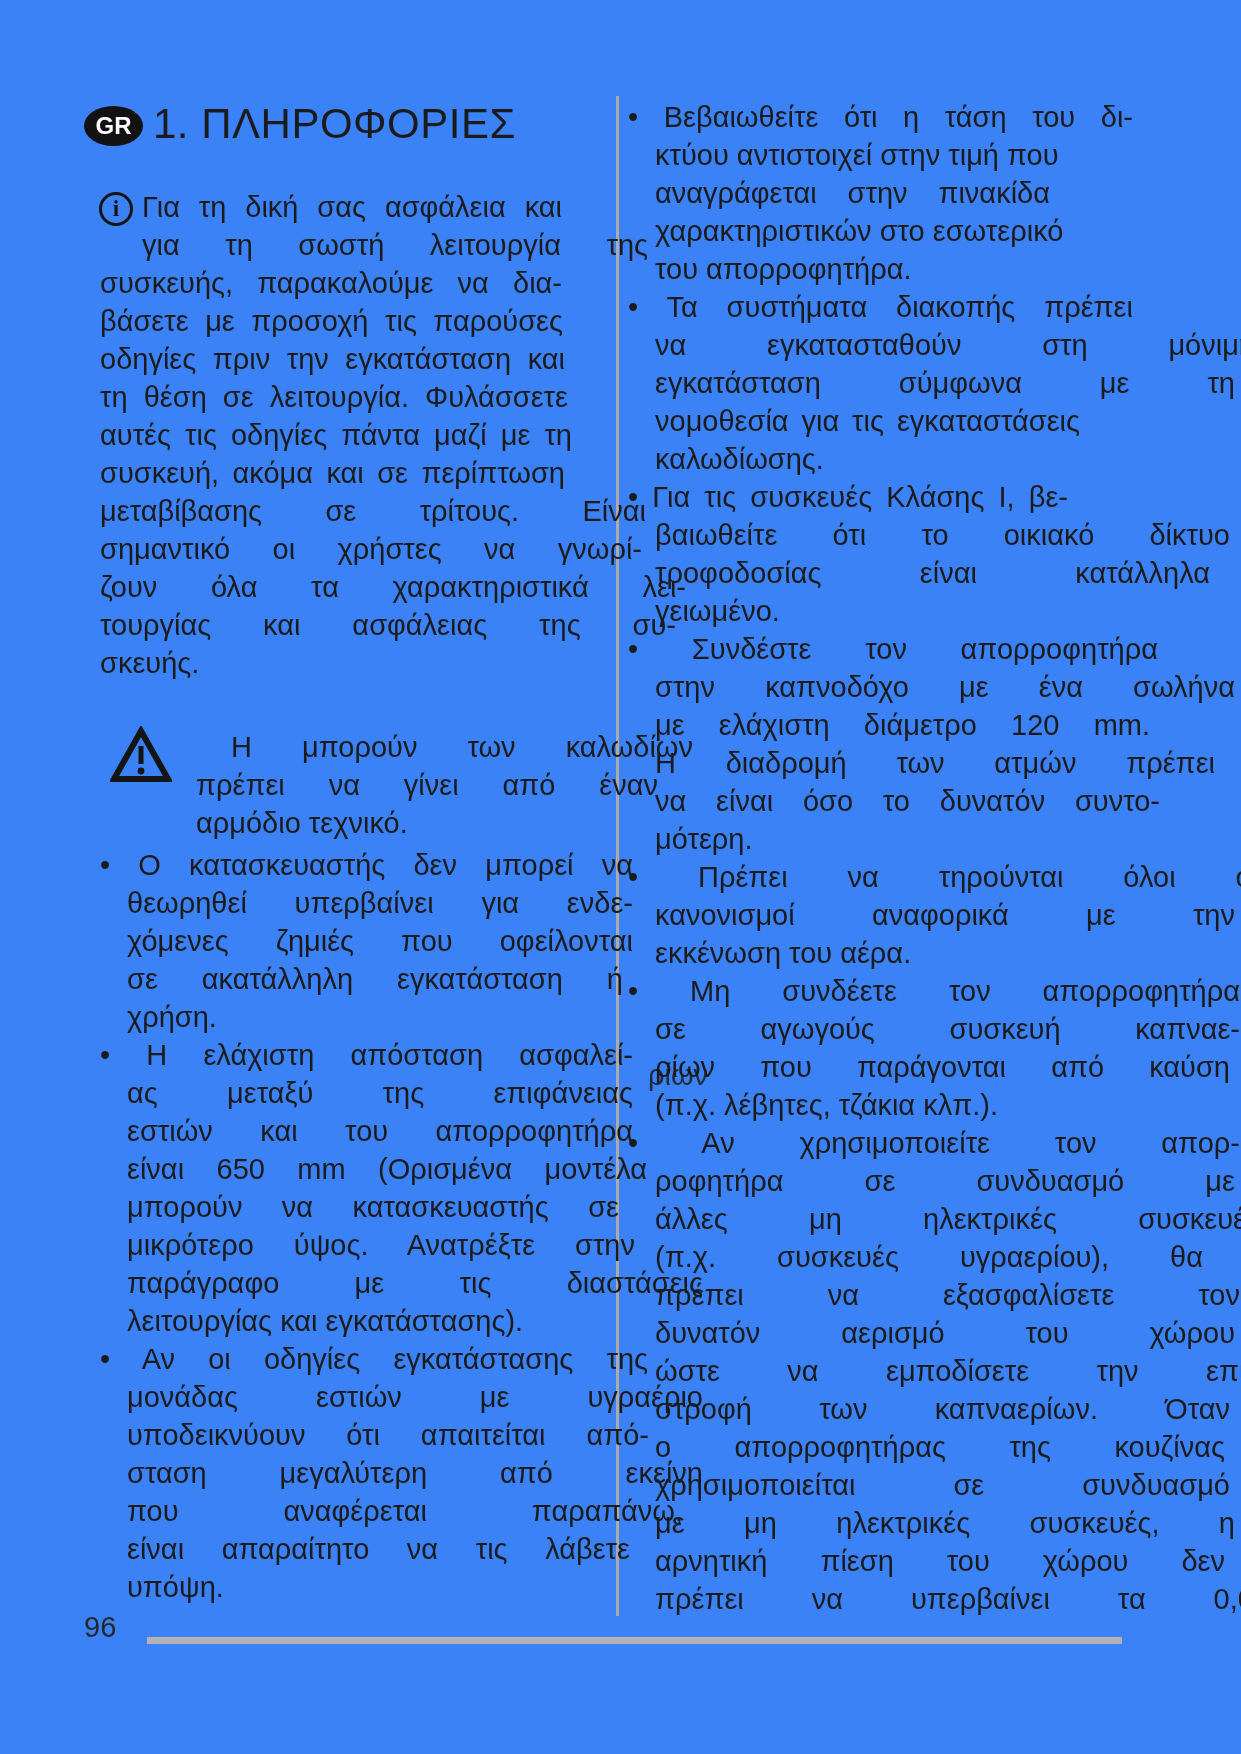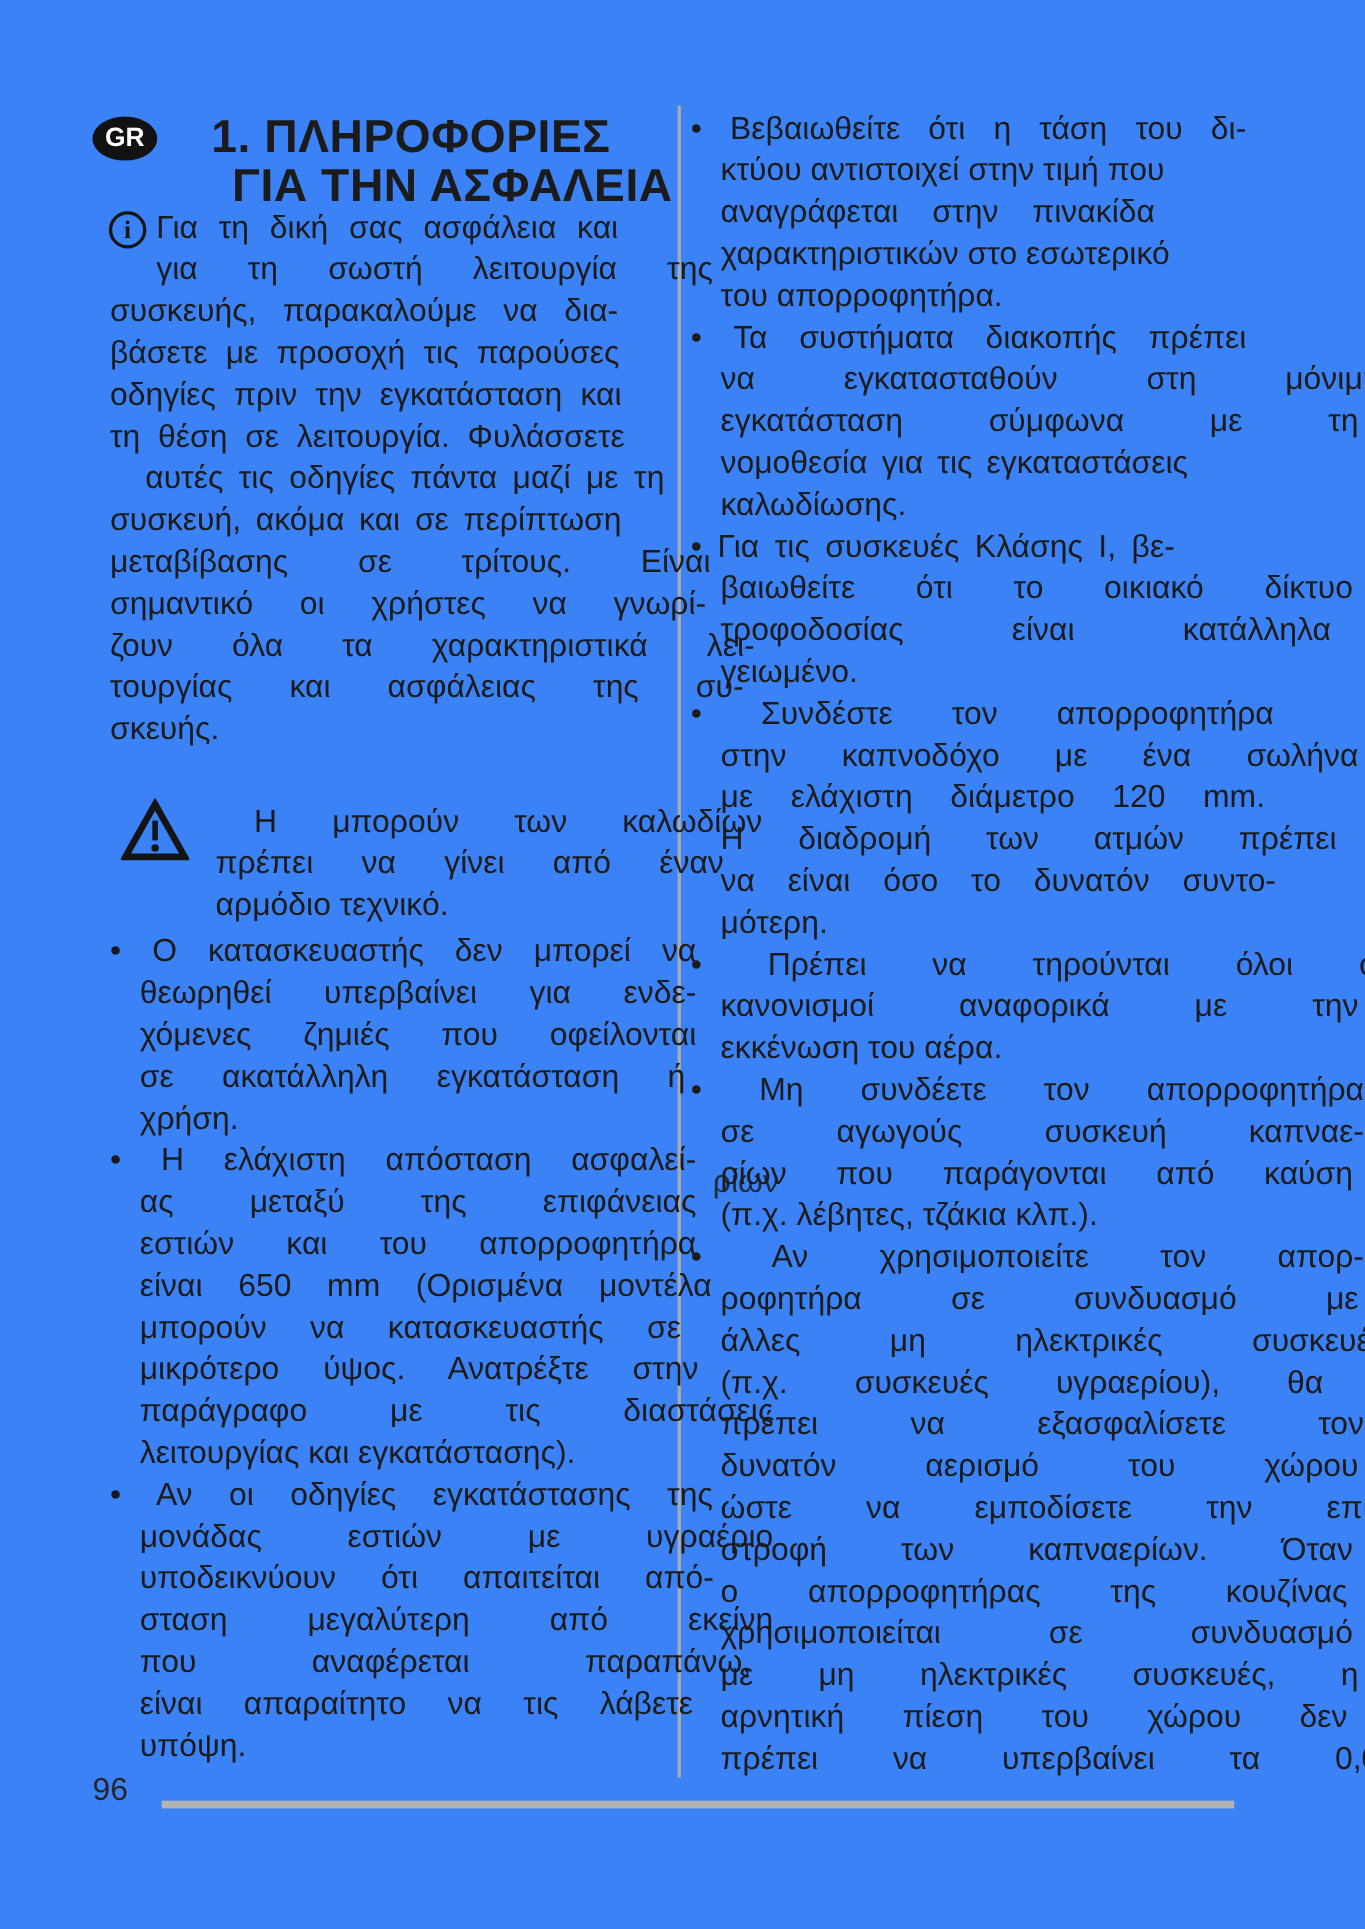--- a/index.html
+++ b/index.html
@@ -12,21 +12,21 @@
     position:absolute;font-size:29px;line-height:38px;height:38px;
     white-space:nowrap;color:#1b1b1b;
   }
   .jl{text-align:justify;text-align-last:justify;}
   .ghost{position:absolute;font-size:29px;line-height:38px;white-space:nowrap;color:#1b1b1b;opacity:.85;}
   .lang-badge{
     position:absolute;left:84px;top:106px;width:59px;height:40px;
     background:#121212;border-radius:50%;color:#ffffff;
     font-weight:bold;font-size:24px;display:flex;align-items:center;justify-content:center;
   }
-  .title1{position:absolute;left:153px;top:100px;font-size:42px;font-weight:bold;letter-spacing:.5px;margin-left:39px;}
+  .title1{position:absolute;left:153px;top:100px;font-size:42px;font-weight:normal;letter-spacing:.5px;}
   .title2{position:absolute;left:211px;top:145px;font-size:42px;font-weight:bold;letter-spacing:.5px;}
   .info-icon{
     position:absolute;left:99px;top:192px;width:28px;height:28px;
     border:3px solid #141414;border-radius:50%;
     display:flex;align-items:center;justify-content:center;
     font-family:"Liberation Serif","DejaVu Serif",serif;
     font-size:23px;font-weight:bold;color:#141414;
   }
   .warn-icon{position:absolute;left:110px;top:726px;}
   .divider{position:absolute;left:616px;top:96px;width:3px;height:1520px;background:#ababab;}
@@ -36,21 +36,20 @@
 </head>
 <body>
 
 <div class="page" id="page">
 
   <div class="lang-badge">
     <span>GR</span>
   </div>
 
   <div class="title1">1. ΠΛΗΡΟΦΟΡΙΕΣ</div>
-  <div class="title2">ΓΙΑ ΤΗΝ ΑΣΦΑΛΕΙΑ</div>
 
   <div class="info-icon">
     <span>i</span>
   </div>
 
   <div class="warn-icon">
     <svg width="62" height="58" viewBox="0 0 62 58">
       <path d="M31 5 L58 53 L4 53 Z" fill="none" stroke="#141414" stroke-width="6" stroke-linejoin="miter"></path>
       <rect x="28.5" y="20" width="5" height="18" fill="#141414"></rect>
       <circle cx="31" cy="45" r="3.4" fill="#141414"></circle>
@@ -62,21 +61,21 @@
   <div class="page-number">96</div>
   <div class="footer-rule"></div>
 
 <div>
       <div class="line jl" style="top: 188px; left: 142px; width: 420px;">Για τη δική σας ασφάλεια και</div>
       <div class="line jl" style="top: 226px; left: 142px; width: 506px;">για τη σωστή λειτουργία της</div>
       <div class="line jl" style="top: 264px; left: 100px; width: 462px;">συσκευής, παρακαλούμε να δια-</div>
       <div class="line jl" style="top: 302px; left: 100px; width: 463px;">βάσετε με προσοχή τις παρούσες</div>
       <div class="line jl" style="top: 340px; left: 100px; width: 465px;">οδηγίες πριν την εγκατάσταση και</div>
       <div class="line jl" style="top: 378px; left: 100px; width: 468px;">τη θέση σε λειτουργία. Φυλάσσετε</div>
-      <div class="line jl" style="top: 416px; left: 100px; width: 472px; margin-left: 32px;">αυτές τις οδηγίες πάντα μαζί με τη</div>
+      <div class="line jl" style="top: 416px; left: 100px; width: 472px;">αυτές τις οδηγίες πάντα μαζί με τη</div>
       <div class="line jl" style="top: 454px; left: 100px; width: 465px;">συσκευή, ακόμα και σε περίπτωση</div>
       <div class="line jl" style="top: 492px; left: 100px; width: 546px;">μεταβίβασης σε τρίτους. Είναι</div>
       <div class="line jl" style="top: 530px; left: 100px; width: 542px;">σημαντικό οι χρήστες να γνωρί-</div>
       <div class="line jl" style="top: 568px; left: 100px; width: 586px;">ζουν όλα τα χαρακτηριστικά λει-</div>
       <div class="line jl" style="top: 606px; left: 100px; width: 576px;">τουργίας και ασφάλειας της συ-</div>
       <div class="line" style="top: 644px; left: 100px;">σκευής.</div>
       <div class="line jl" style="top: 728px; left: 231px; width: 462px;">Η μπορούν των καλωδίων</div>
       <div class="line jl" style="top: 766px; left: 196px; width: 462px;">πρέπει να γίνει από έναν</div>
       <div class="line" style="top: 804px; left: 196px;">αρμόδιο τεχνικό.</div>
       <div class="line jl" style="top: 846px; left: 100px; width: 533px;">• Ο κατασκευαστής δεν μπορεί να</div>

